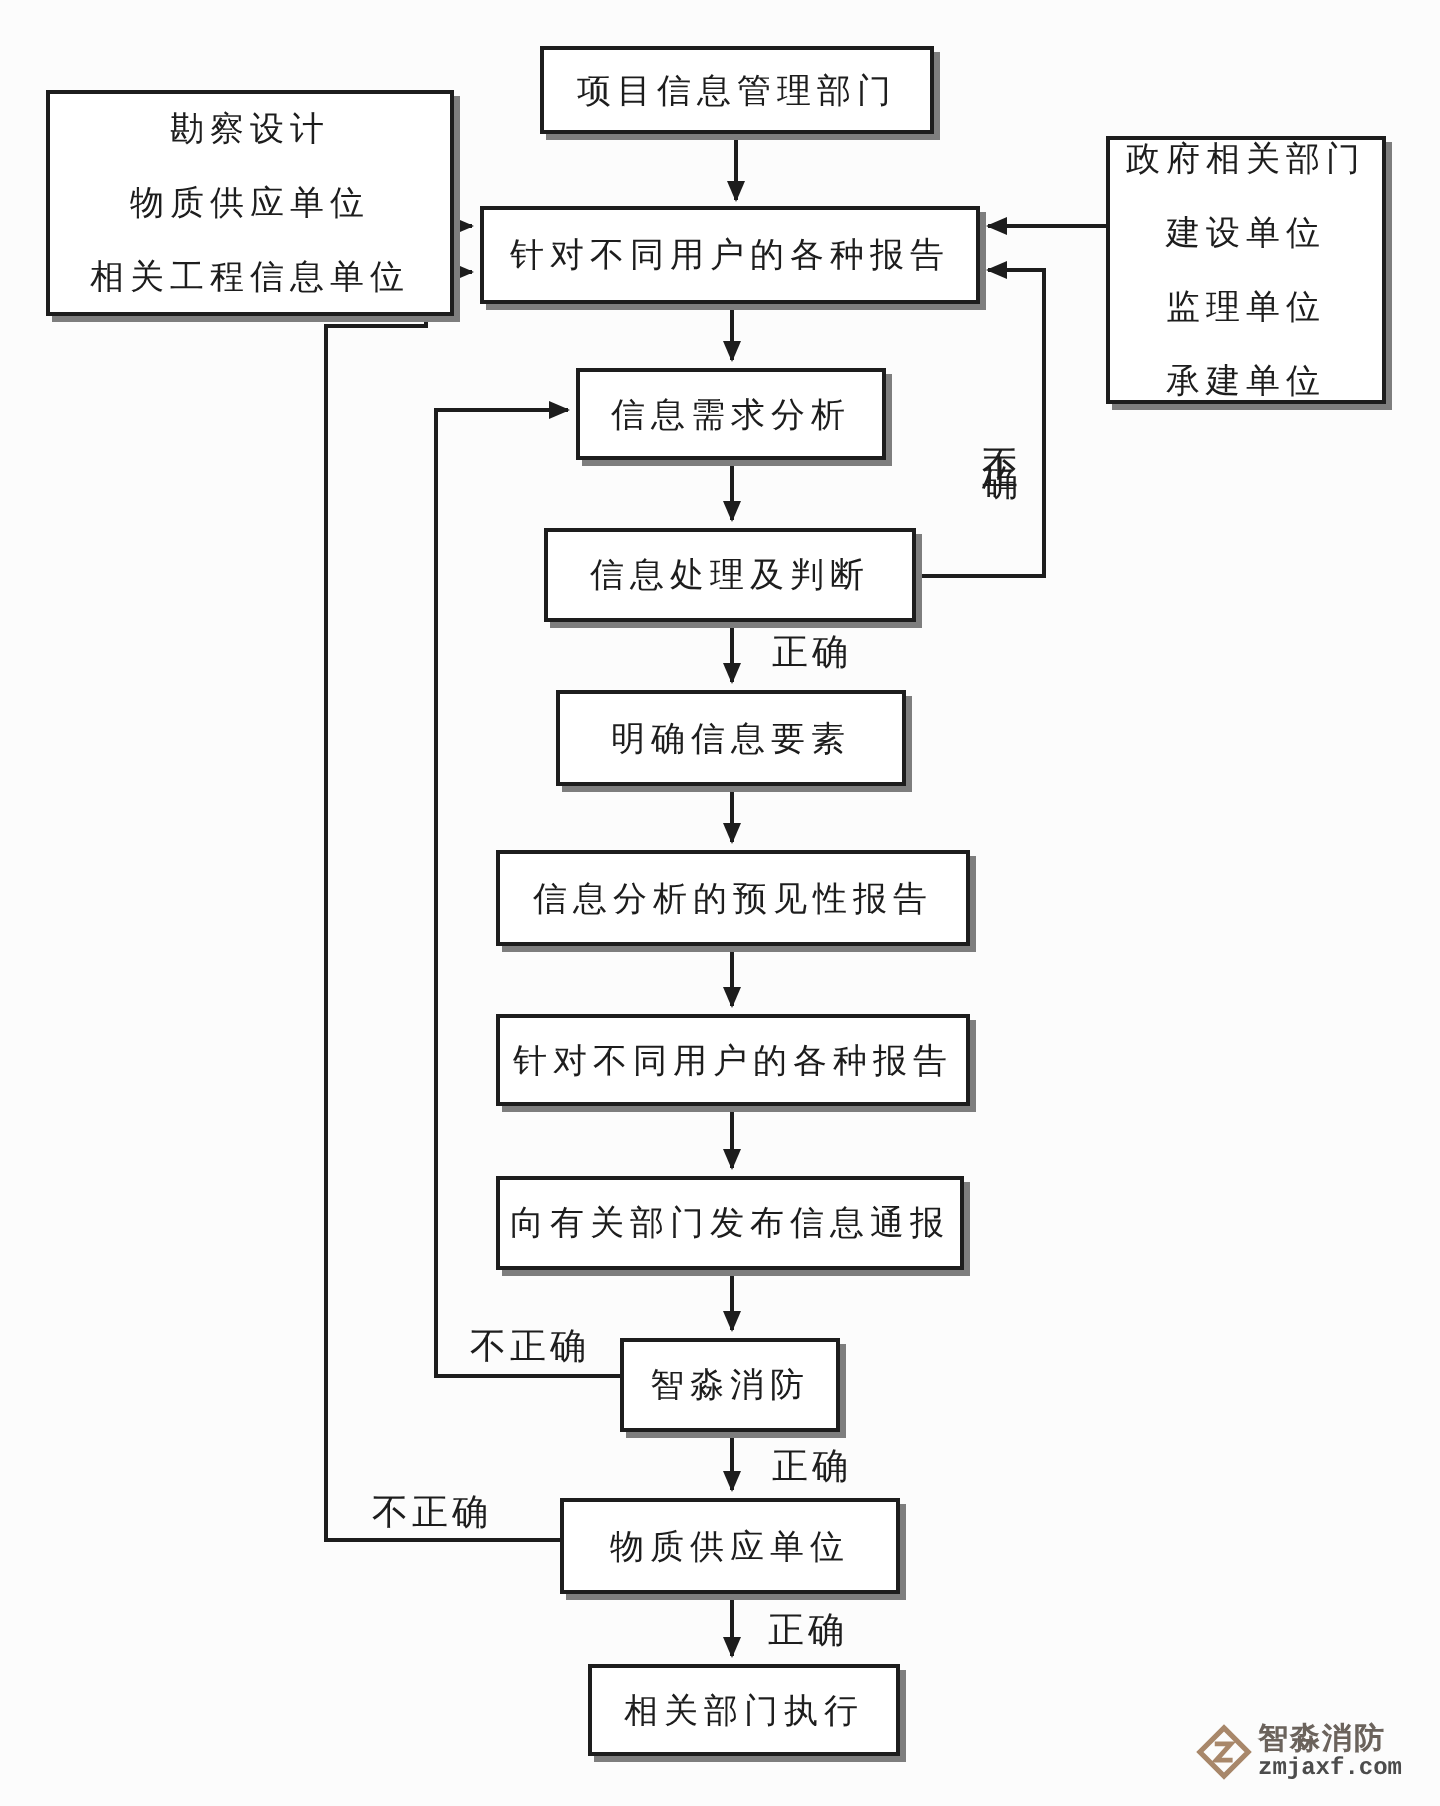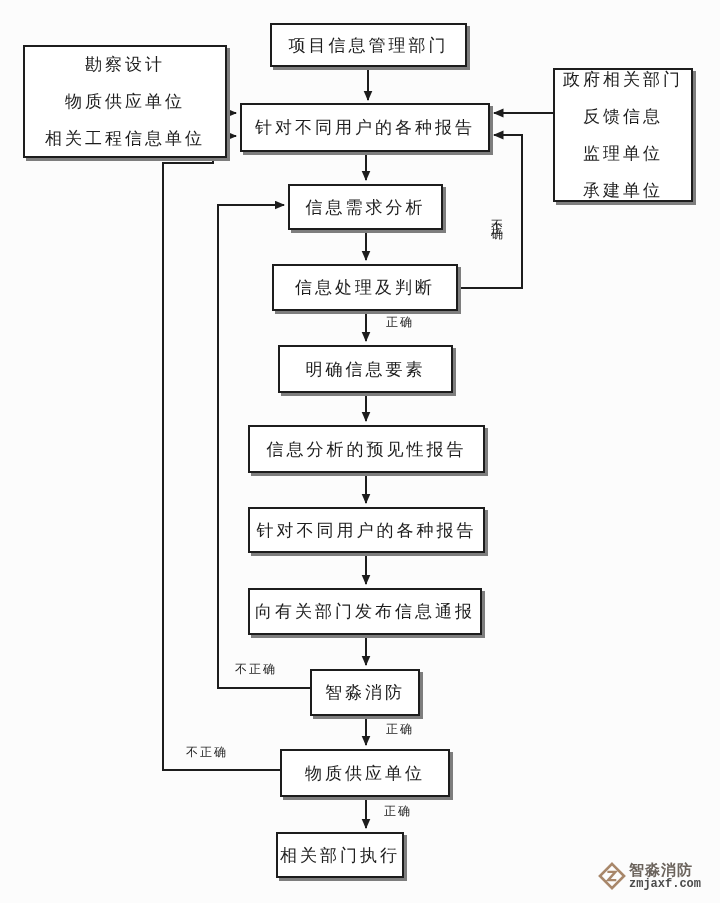--- a/index.html
+++ b/index.html
@@ -22,40 +22,40 @@
   .node{
     position:absolute;background:#ffffff;border:2px solid var(--line);
     box-shadow:3px 3px 0 var(--shadow);
     display:flex;align-items:center;justify-content:center;
     color:var(--line);font-size:17px;letter-spacing:3px;
     box-sizing:border-box;text-align:center;white-space:nowrap;
   }
   .node.multi{flex-direction:column;justify-content:center;}
   .node.multi .ln{line-height:37px;}
   .edge-label{
-    position:absolute;color:var(--line);font-size:12px;letter-spacing:2px;
+    position:absolute;color:var(--line);font-size:18px;letter-spacing:2px;
     white-space:nowrap;
   }
   .edge-label.vert{
     writing-mode:vertical-rl;text-orientation:upright;letter-spacing:4px;
   }
   
   #n-top      {left:270px;top:23px; width:197px;height:44px;}
   #n-left     {left:23px; top:45px; width:204px;height:113px;}
   #n-right    {left:553px;top:68px; width:140px;height:134px;}
   #n-collect  {left:240px;top:103px;width:250px;height:49px;}
   #n-demand   {left:288px;top:184px;width:155px;height:46px;justify-content:center;}
   #n-process  {left:272px;top:264px;width:186px;height:47px;}
   #n-clarify  {left:278px;top:345px;width:175px;height:48px;}
   #n-predict  {left:248px;top:425px;width:237px;height:48px;}
   #n-reports  {left:248px;top:507px;width:237px;height:46px;}
   #n-notify   {left:248px;top:588px;width:234px;height:47px;}
   #n-feedback {left:310px;top:669px;width:110px;height:47px;}
   #n-decision {left:280px;top:749px;width:170px;height:48px;}
-  #n-execute  {left:276px;top:832px;width:128px;height:46px;}
+  #n-execute  {left:294px;top:832px;width:156px;height:46px;}
   
   #lb-correct-1  {left:386px;top:314px;}
   #lb-correct-2  {left:386px;top:721px;}
   #lb-correct-3  {left:384px;top:803px;}
   #lb-incorrect-right{left:488px;top:210px;height:62px;}
   #lb-incorrect-left1{left:235px;top:661px;}
   #lb-incorrect-left2{left:186px;top:744px;}
   
   #watermark{
     position:absolute;left:598px;top:861px;display:flex;align-items:center;
@@ -104,21 +104,21 @@
   </div>
 
   <div class="node multi" id="n-left">
     <div class="ln">勘察设计</div>
     <div class="ln">物质供应单位</div>
     <div class="ln">相关工程信息单位</div>
   </div>
 
   <div class="node multi" id="n-right">
     <div class="ln">政府相关部门</div>
-    <div class="ln">反馈信息</div>
+    <div class="ln">建设单位</div>
     <div class="ln">监理单位</div>
     <div class="ln">承建单位</div>
   </div>
 
   <div class="node" id="n-collect">
     <span>针对不同用户的各种报告</span>
   </div>
 
   <div class="node" id="n-demand">
     <span>信息需求分析</span>

